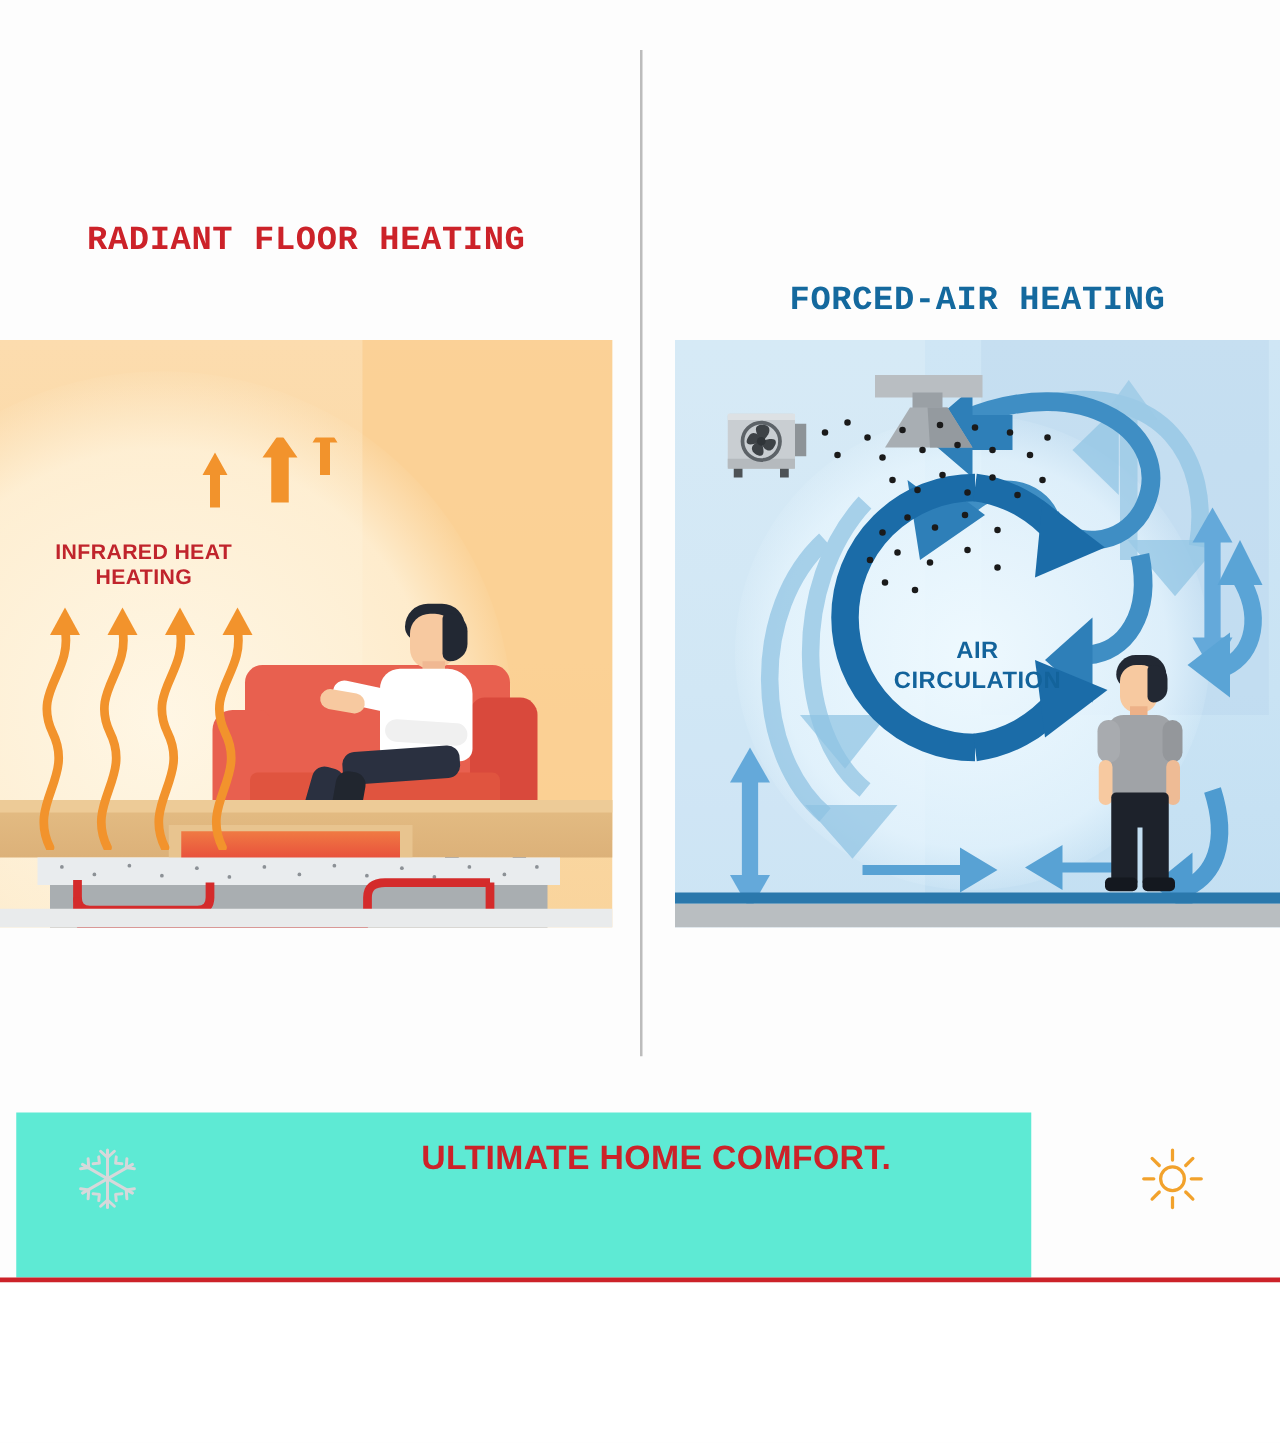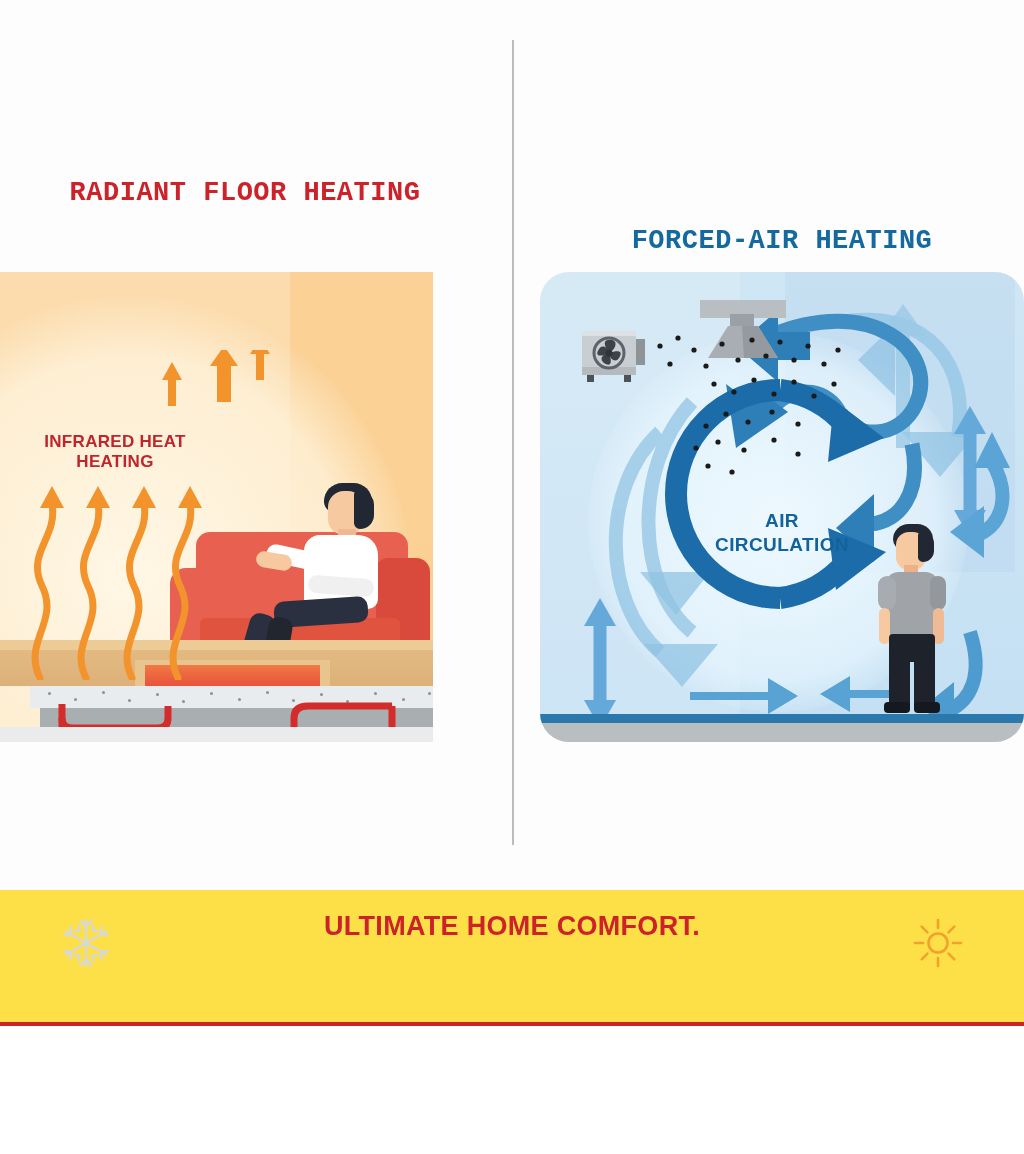--- a/index.html
+++ b/index.html
@@ -23,21 +23,21 @@
     position:absolute;text-align:center;
     font-weight:bold;letter-spacing:0.5px;
     font-size:27px;
     font-family:Liberation Mono, monospace;
   }
   #title-left{left:0;top:178px;width:490px;color:#CC2229;}
   #title-right{left:540px;top:178px;width:484px;color:#14699E;margin-top:48px;}
 
   
   .panel-left{
-    position:absolute;left:0;top:272px;width:433px;height:470px;
+    position:absolute;left:0;top:272px;width:490px;height:470px;
     overflow:hidden;
   }
   .pl-wall{
     position:absolute;inset:0;
     background:linear-gradient(180deg,#fcdcae 0%, #fbd9a6 55%, #f9d49c 100%);
   }
   .pl-wallpanel{
     position:absolute;left:290px;top:0;width:200px;height:400px;
     background:#fbcd8f;opacity:.75;
   }
@@ -109,21 +109,20 @@
   .heat-label{
     position:absolute;left:10px;top:160px;width:210px;
     text-align:center;color:#C0242C;font-weight:bold;font-size:17px;
     line-height:20px;letter-spacing:.3px;z-index:6;
   }
 
   
   .panel-right{
     position:absolute;left:540px;top:272px;width:484px;height:470px;
     overflow:hidden;
-    border-radius:29px;
   }
   .pr-wall{position:absolute;inset:0;background:linear-gradient(180deg,#cfe6f5 0%, #c9e3f4 60%, #c3dff2 100%);}
   .pr-block1{position:absolute;left:0;top:0;width:200px;height:470px;background:rgba(255,255,255,.16);}
   .pr-block2{position:absolute;left:245px;top:0;width:230px;height:300px;background:rgba(180,210,235,.35);}
   .pr-glow{position:absolute;left:48px;top:60px;width:380px;height:380px;border-radius:50%;
     background:radial-gradient(circle at 50% 50%, rgba(240,250,255,.95) 0%, rgba(232,246,254,.7) 58%, rgba(226,243,253,0) 74%);}
   .pr-floorline{position:absolute;left:0;top:442px;width:484px;height:9px;background:#2a78ac;}
   .pr-floor{position:absolute;left:0;top:451px;width:484px;height:19px;background:#b9bec1;}
 
   .air-label{
@@ -146,22 +145,22 @@
   .p-sleeveR{position:absolute;left:54px;top:54px;width:16px;height:34px;border-radius:9px;background:#94979b;}
   .p-armL{position:absolute;left:3px;top:86px;width:11px;height:36px;border-radius:6px;background:#f7c9a0;}
   .p-armR{position:absolute;left:57px;top:86px;width:11px;height:36px;border-radius:6px;background:#eebb95;}
   .p-pants{position:absolute;left:13px;top:112px;width:46px;height:72px;border-radius:4px 4px 2px 2px;background:#1d222b;}
   .p-gap{position:absolute;left:34px;top:140px;width:4px;height:46px;background:#c3dff2;}
   .p-shoeL{position:absolute;left:8px;top:180px;width:26px;height:11px;border-radius:4px;background:#14181f;}
   .p-shoeR{position:absolute;left:38px;top:180px;width:26px;height:11px;border-radius:4px;background:#14181f;}
 
   
   .banner{
-    position:absolute;left:0;top:890px;width:1024px;height:132px;
-    background:#fde047;
+    position:absolute;left:13px;top:890px;width:812px;height:132px;
+    background:#5eead4;
   }
   .banner-text{
     position:absolute;left:162px;top:18px;width:700px;text-align:center;
     color:#CC2229;font-weight:bold;font-size:27px;line-height:36px;
     letter-spacing:.3px;
   }
   .banner-line{position:absolute;left:0;top:1022px;width:1024px;height:4px;background:#CC2229;}
 
   .snow-icon{position:absolute;left:58px;top:915px;}
   .sun-icon{position:absolute;left:910px;top:915px;}

